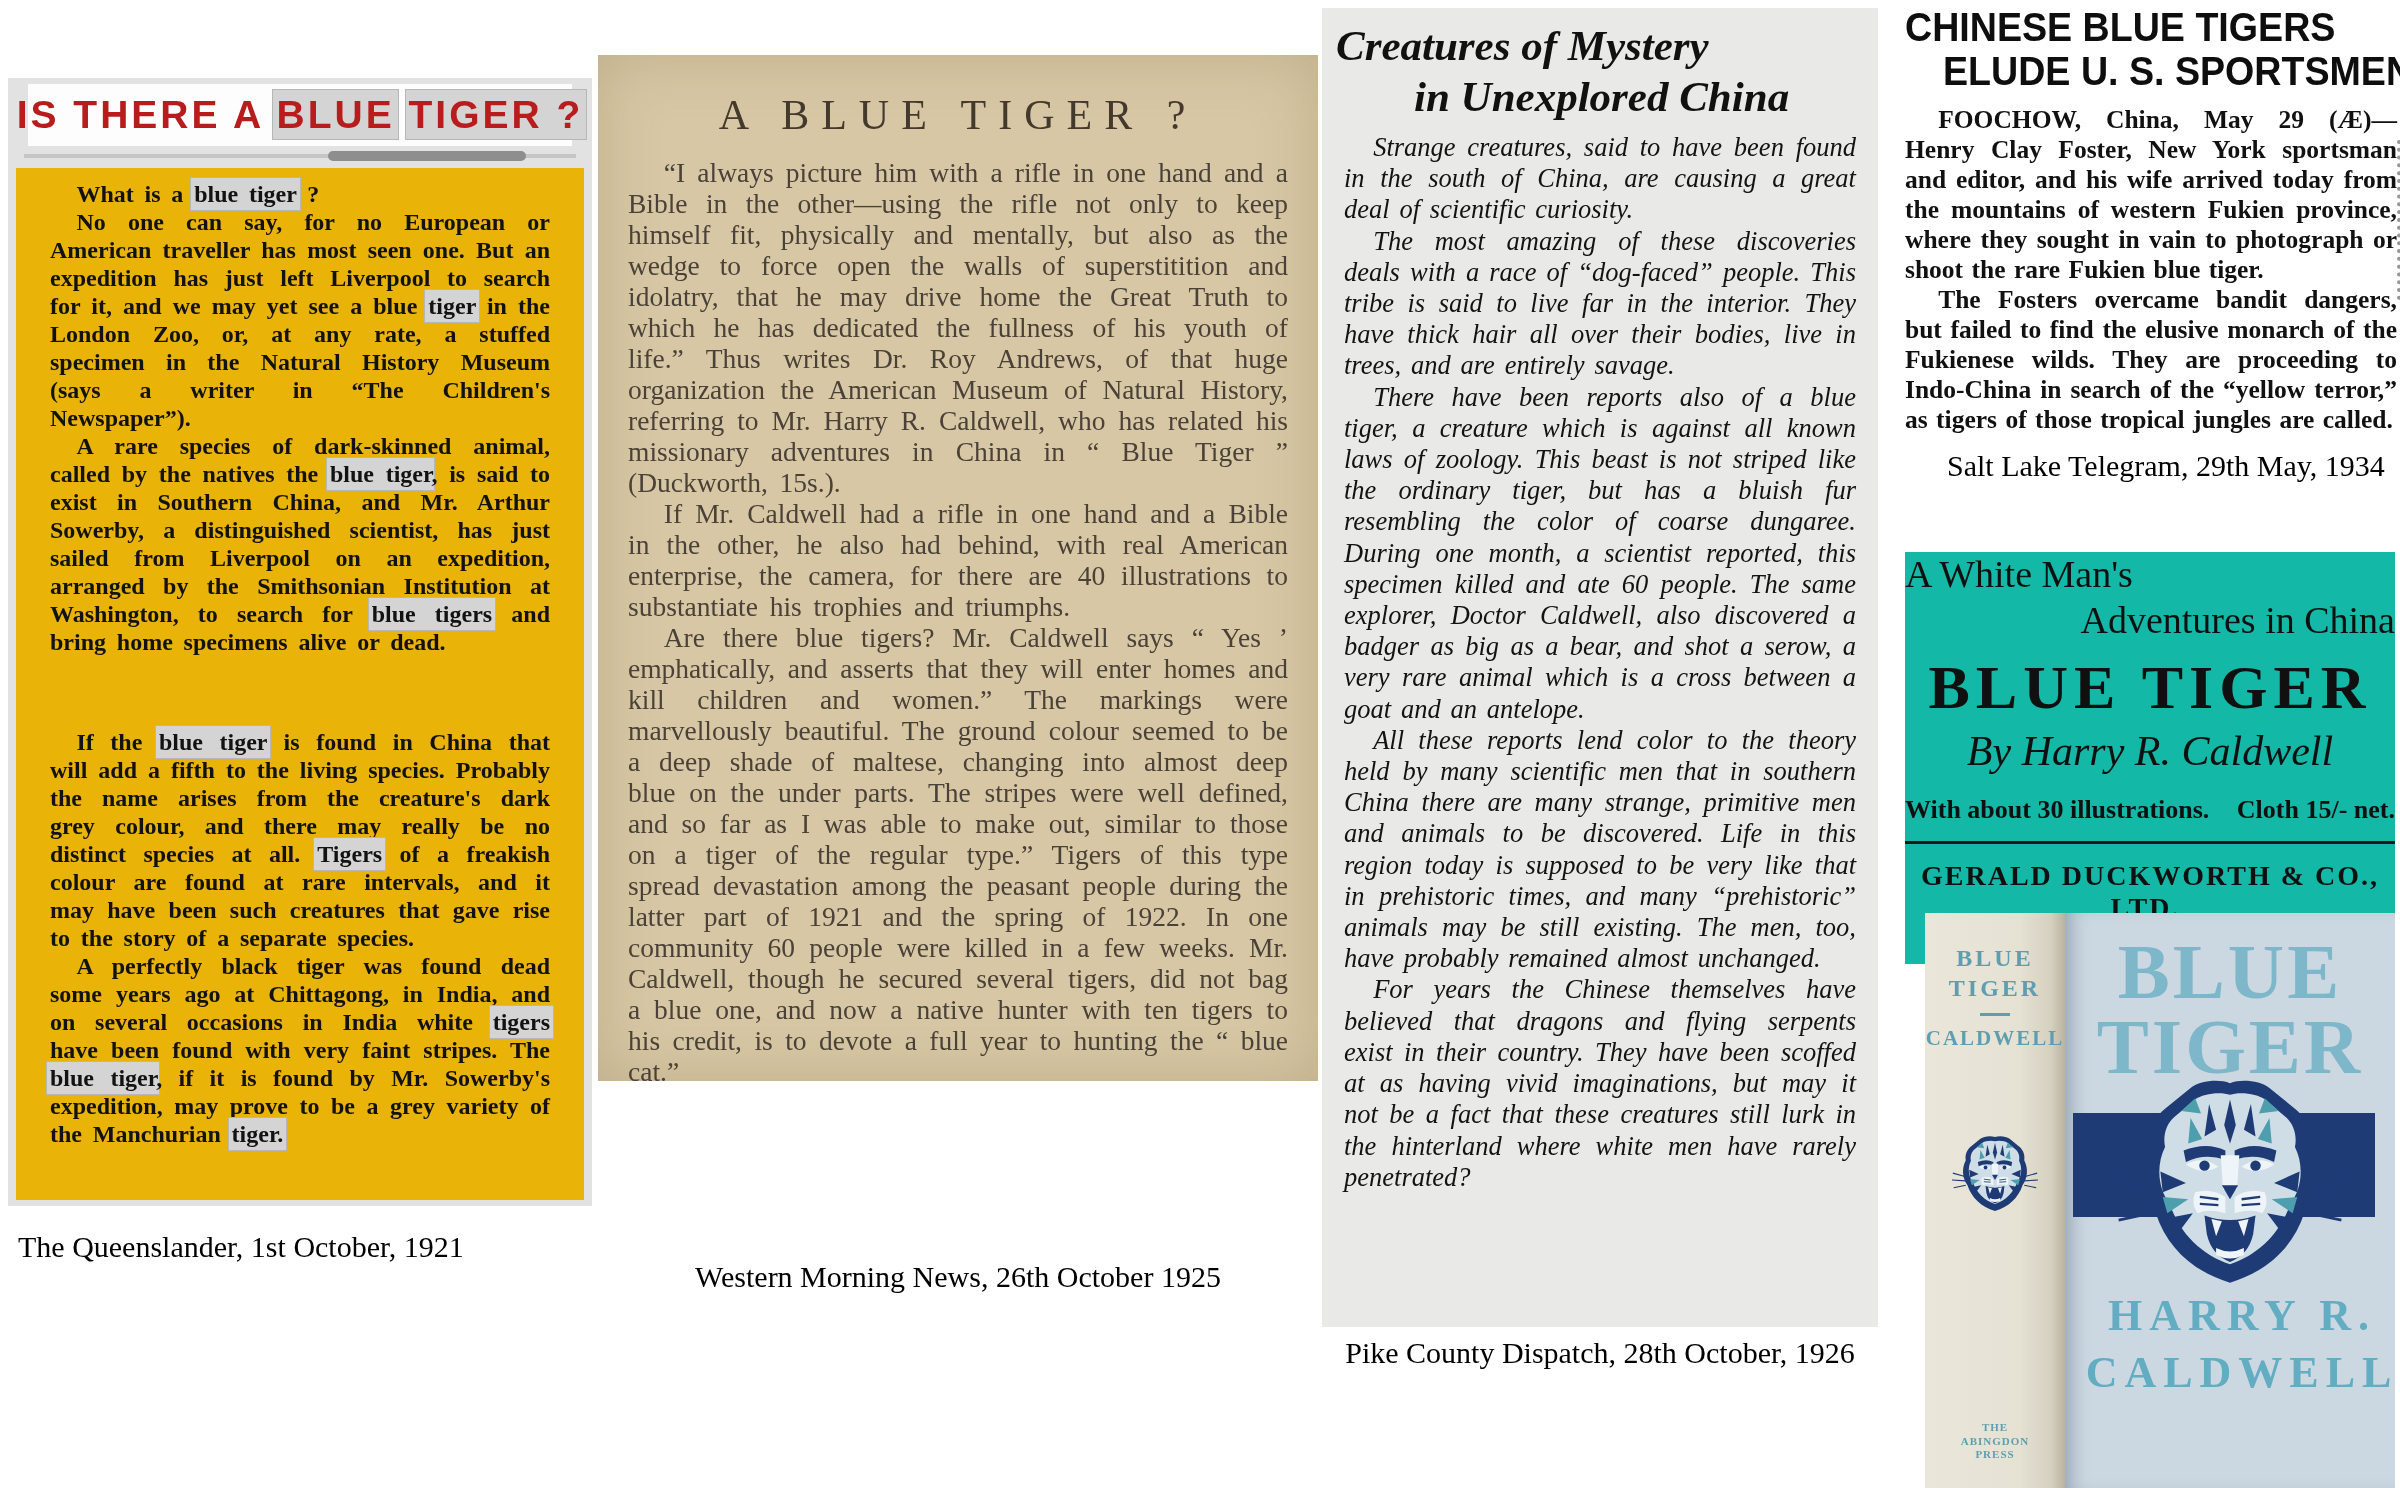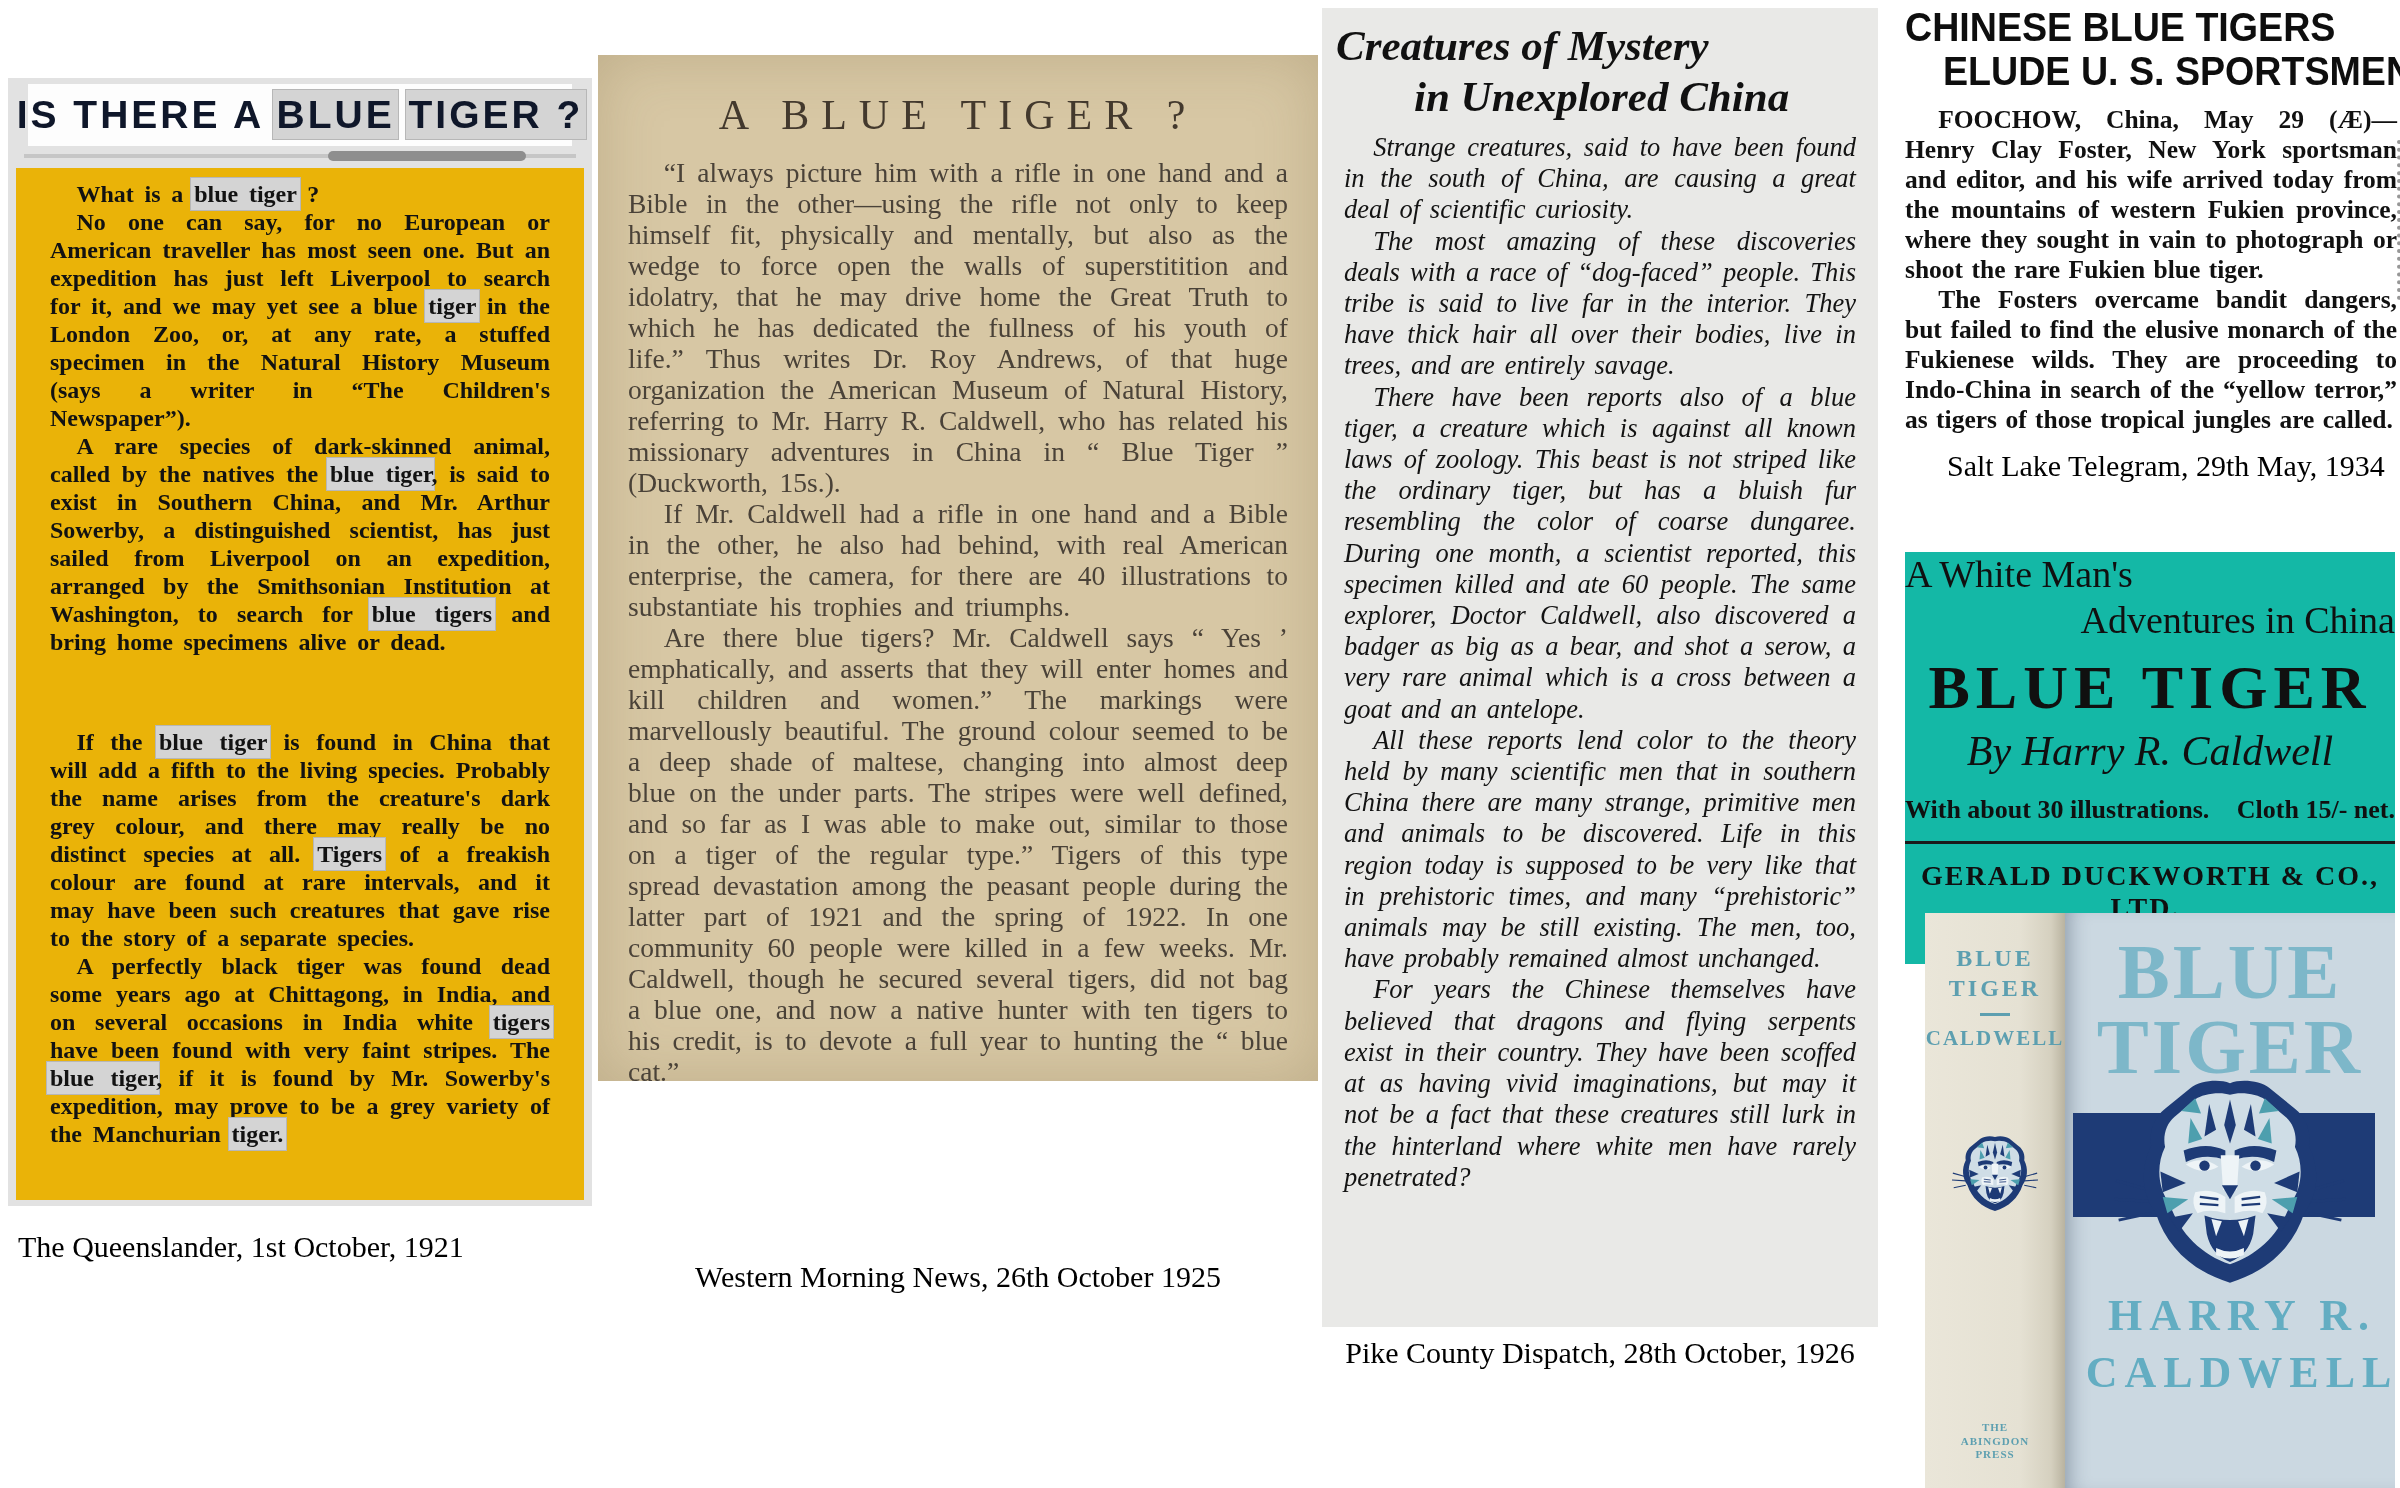--- a/index.html
+++ b/index.html
@@ -5,21 +5,21 @@
   html,body{margin:0;padding:0;background:#ffffff;}
   #canvas{position:relative;width:2400px;height:1488px;background:#ffffff;overflow:hidden;
           font-family:"Liberation Serif",serif;}
   .abs{position:absolute;}
 
   
   #clip-queenslander{left:8px;top:78px;width:584px;height:1128px;background:#e2e2e2;overflow:hidden;}
   .q-title-box{position:absolute;left:20px;top:6px;right:20px;height:62px;background:#fdfdfd;
                display:flex;align-items:center;justify-content:center;}
   .q-title{font-family:"Liberation Sans",sans-serif;font-weight:900;font-size:39px;
-           letter-spacing:3px;color:#0f172a;white-space:nowrap;}
+           letter-spacing:3px;color:#b91c1c;white-space:nowrap;}
   .q-scrollbar{position:absolute;top:76px;left:16px;right:16px;height:4px;background:#c6c6c6;}
   .q-thumb{position:absolute;left:55%;width:36%;top:-3px;height:10px;background:#8e8e8e;border-radius:5px;}
   .q-body{position:absolute;left:8px;right:8px;top:90px;bottom:6px;background:#eab308;
           padding:12px 34px;overflow:hidden;}
   .q-body p{margin:0;font-weight:700;font-size:24px;line-height:28px;text-align:justify;
             text-indent:1.1em;word-spacing:0.2em;color:#121212;}
   .q-gap{height:72px;}
   .hl{background:#d4d4d4;box-shadow:0 0 0 3px #d4d4d4,0 0 0 4px #b7b7b7;}
 
   

